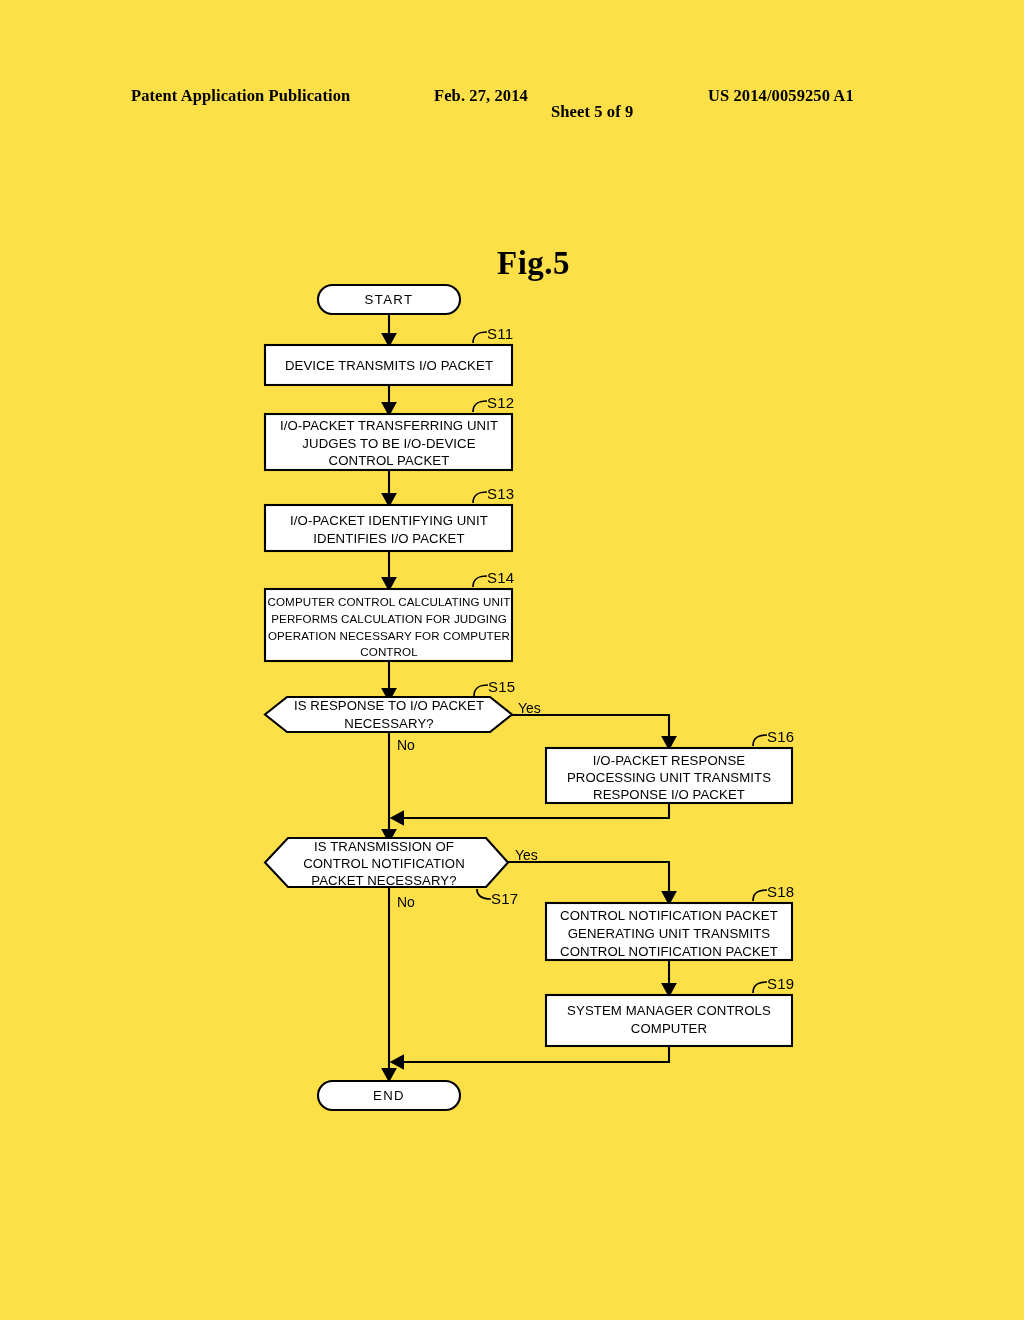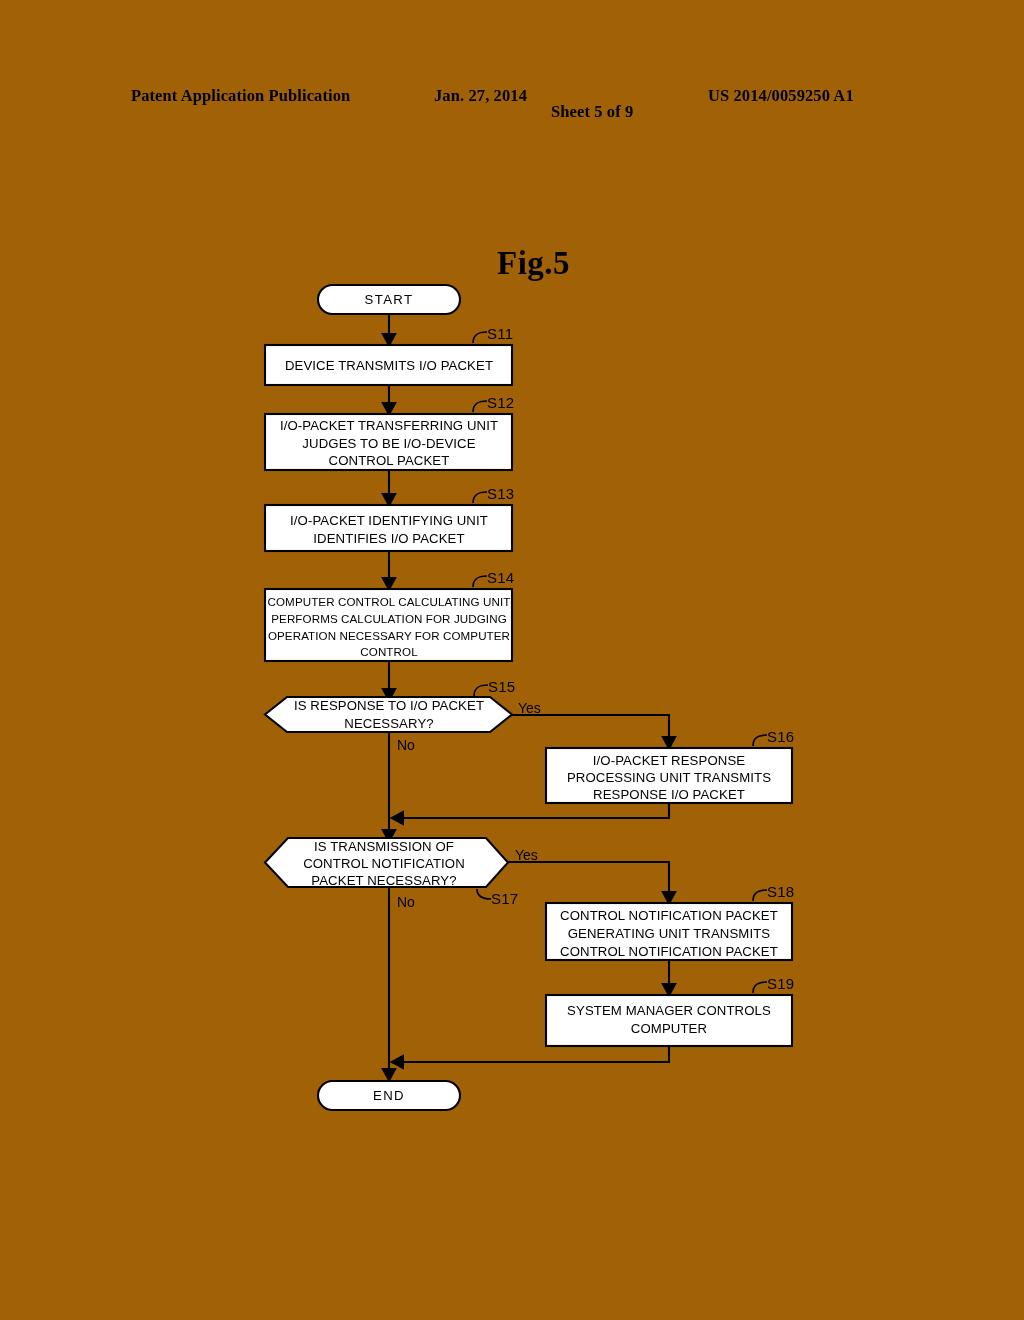--- a/index.html
+++ b/index.html
@@ -13,21 +13,21 @@
     position: relative;
     font-family: "Liberation Sans", sans-serif;
     color: #000000;
     overflow: hidden;
   }
   #page {
     position: absolute;
     left: 0; top: 0;
     width: 1024px;
     height: 1320px;
-    background: #a16207;
+    background: #fde047;
   }
   
   .pat-header {
     position: absolute;
     left: 0;
     top: 86px;
     width: 1024px;
     height: 24px;
     font-family: "Liberation Serif", serif;
     font-weight: bold;
@@ -117,21 +117,21 @@
     fill: none;
   }
 </style>
 </head>
 <body>
 
 <div id="page">
 
   <div class="pat-header">
     <span class="hdr-pub">Patent Application Publication</span>
-    <span class="hdr-date">Jan. 27, 2014</span>
+    <span class="hdr-date">Feb. 27, 2014</span>
     <span class="hdr-sheet">Sheet 5 of 9</span>
     <span class="hdr-num">US 2014/0059250 A1</span>
   </div>
 
   <div class="fig-title">Fig.5</div>
 
   <svg id="flow" viewBox="0 0 1024 1320">
 
     <defs>
       <marker id="arrow" viewBox="0 0 12 12" refX="9.2" refY="6" markerWidth="7.6" markerHeight="7.6" orient="auto-start-reverse">

